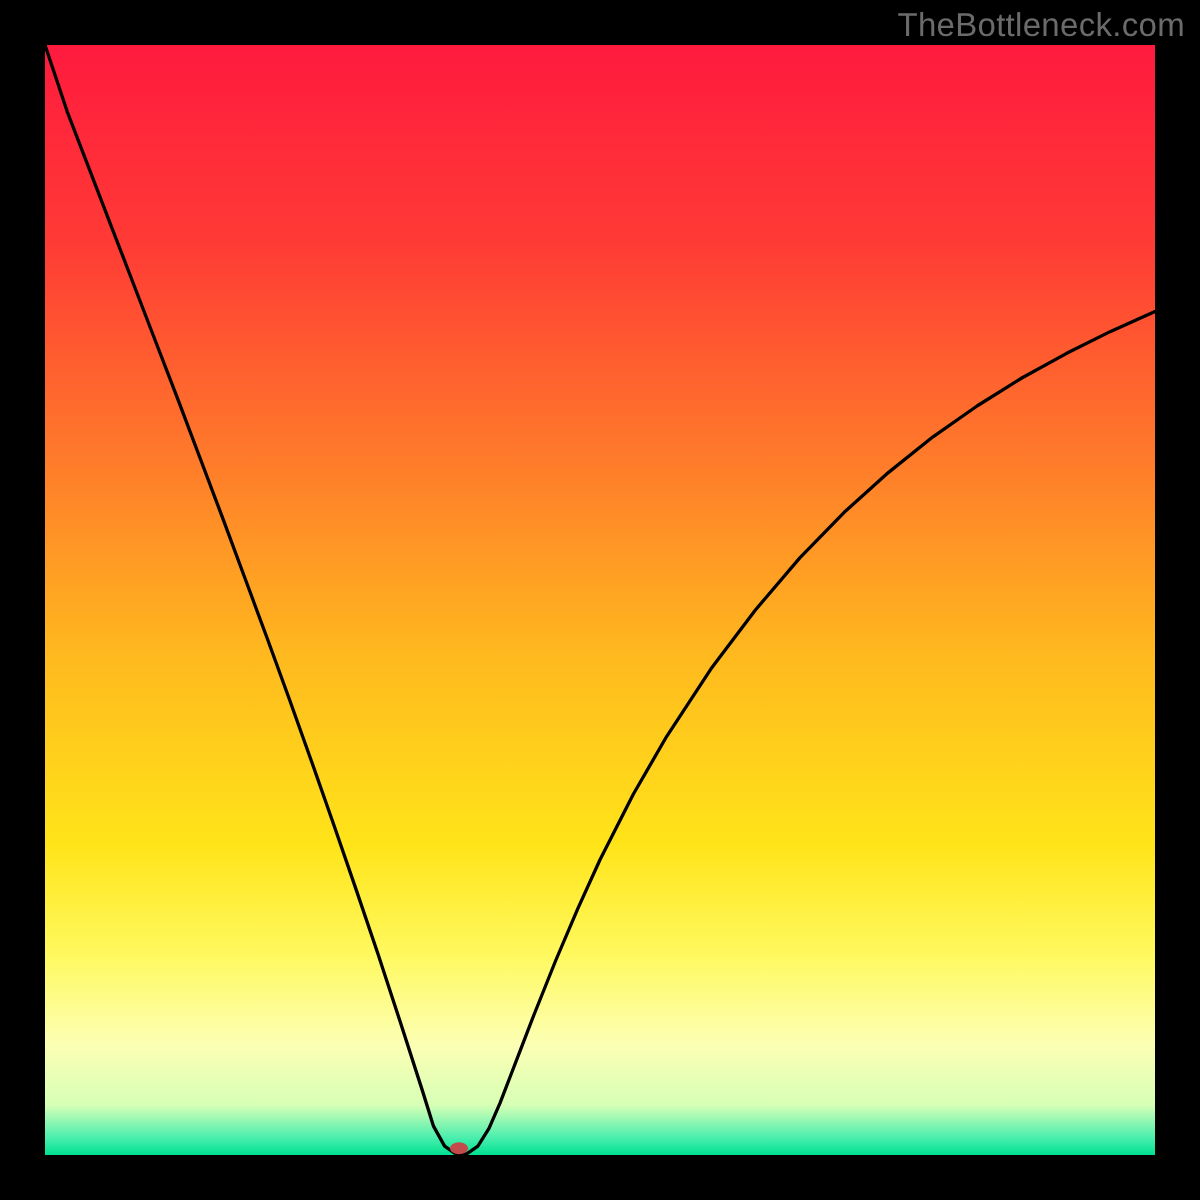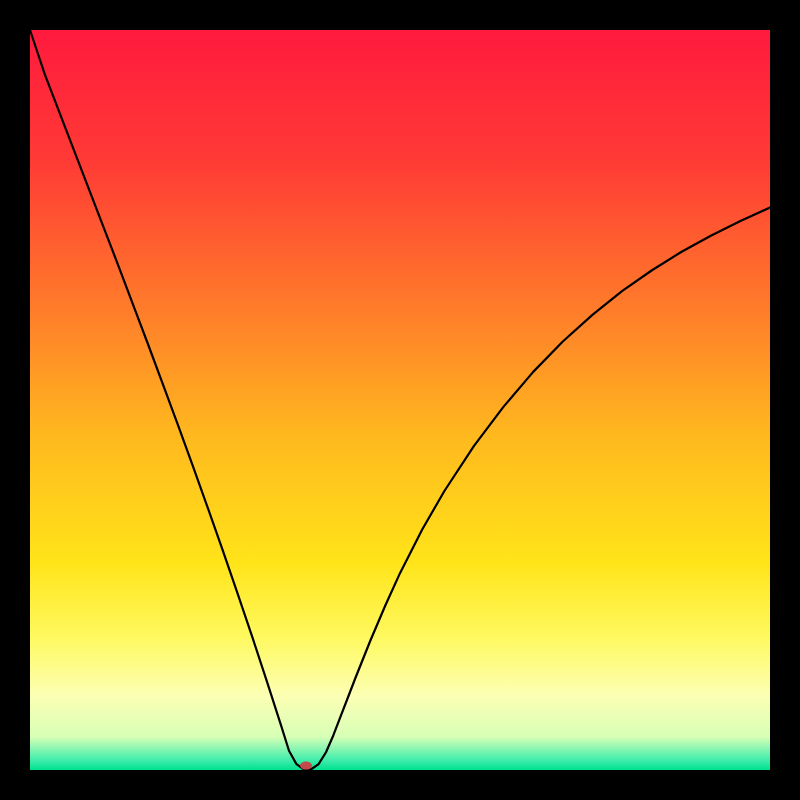--- a/index.html
+++ b/index.html
@@ -30,20 +30,21 @@
   svg {
     position: absolute;
     top: 0;
     left: 0;
   }
 </style>
 </head>
 <body>
 
 <div class="frame">
+  <div class="watermark">TheBottleneck.com</div>
 
   <svg id="chart-svg" width="800" height="800" viewBox="0 0 800 800">
     <defs>
       <linearGradient id="bg-grad" x1="0" y1="0" x2="0" y2="1">
           <stop offset="0%" stop-color="#ff1a3e"></stop>
           <stop offset="18%" stop-color="#ff3b35"></stop>
           <stop offset="38%" stop-color="#ff7d2a"></stop>
           <stop offset="55.00000000000001%" stop-color="#ffb91e"></stop>
           <stop offset="72%" stop-color="#ffe419"></stop>
           <stop offset="82%" stop-color="#fff95f"></stop>

